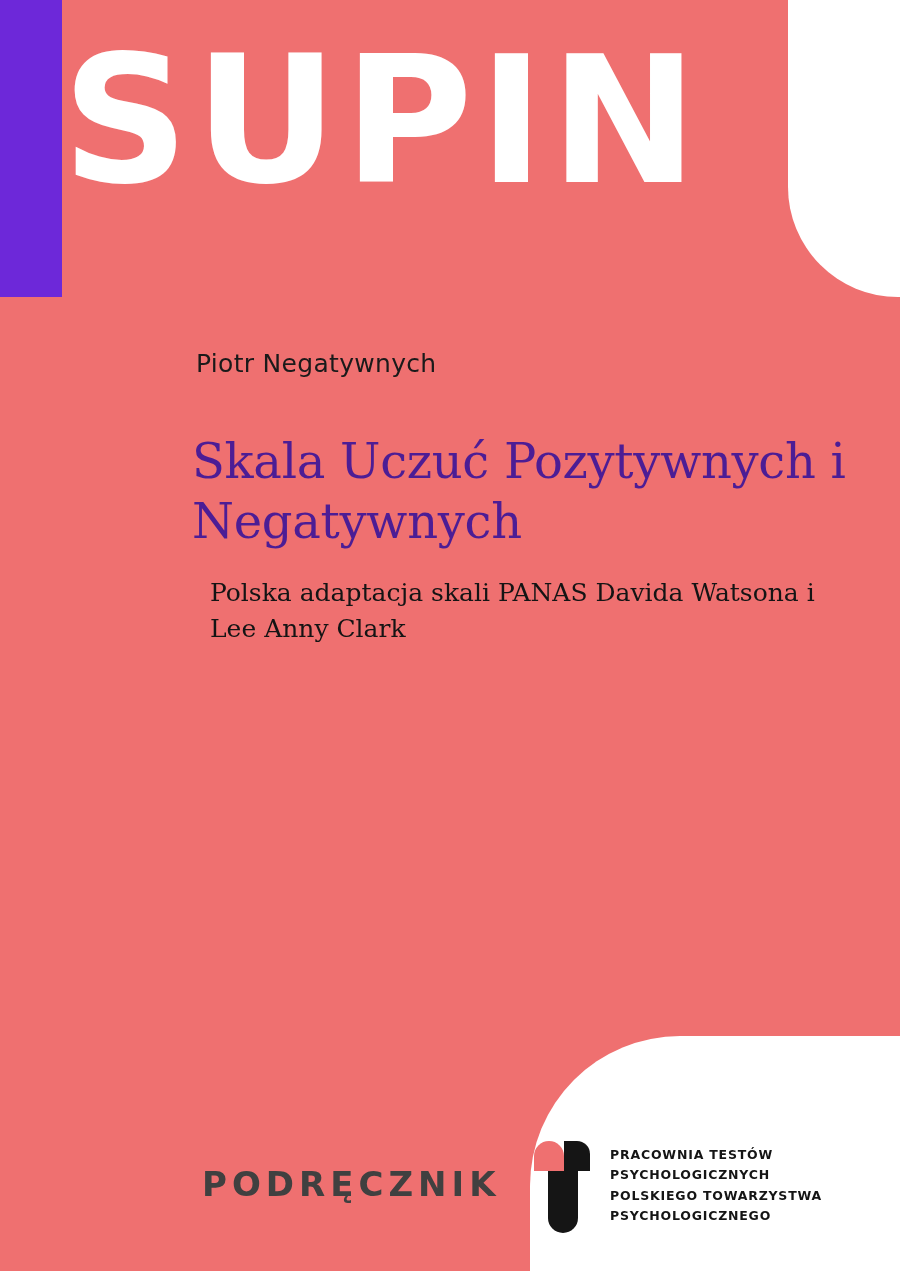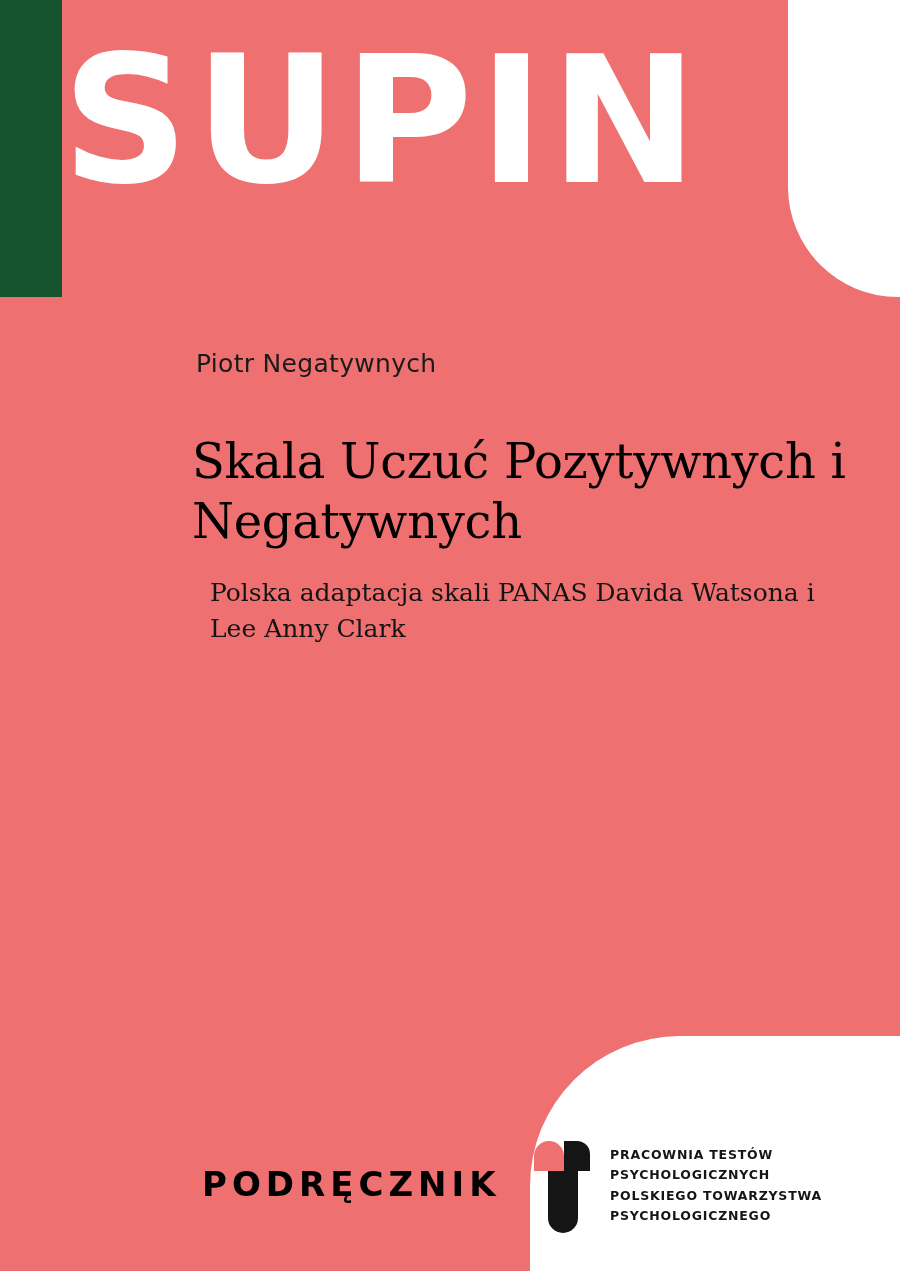--- a/index.html
+++ b/index.html
@@ -16,21 +16,21 @@
     font-family: "DejaVu Sans", sans-serif;
   }
 
   
   .top-panel {
     position: absolute;
     left: 0;
     top: 0;
     width: 900px;
     height: 297px;
-    background: #14532d;
+    background: #6d28d9;
     overflow: hidden;
   }
   .top-panel-red {
     position: absolute;
     left: 62px;
     top: 0;
     width: 838px;
     height: 297px;
     background: #ef7070;
     border-bottom-right-radius: 0;
@@ -92,21 +92,21 @@
     letter-spacing: 0.3px;
   }
   .title {
     position: absolute;
     left: 192px;
     top: 134px;
     width: 680px;
     font-family: "DejaVu Serif", serif;
     font-size: 48px;
     line-height: 1.25;
-    color: #000000;
+    color: #4c1d95;
     letter-spacing: -0.3px;
   }
   .subtitle {
     position: absolute;
     left: 194px;
     top: 278px;
     width: 620px;
     font-family: "DejaVu Serif", serif;
     font-size: 25px;
     line-height: 1.45;
@@ -114,21 +114,21 @@
     margin-left: 16px;
   }
   .handbook {
     position: absolute;
     left: 202px;
     top: 867px;
     font-family: "DejaVu Sans", sans-serif;
     font-weight: bold;
     font-size: 34px;
     letter-spacing: 5px;
-    color: #000000;
+    color: #404040;
     text-align: center;
   }
 
   
   .publisher {
     position: absolute;
     right: 78px;
     bottom: 38px;
     display: flex;
     align-items: flex-start;

